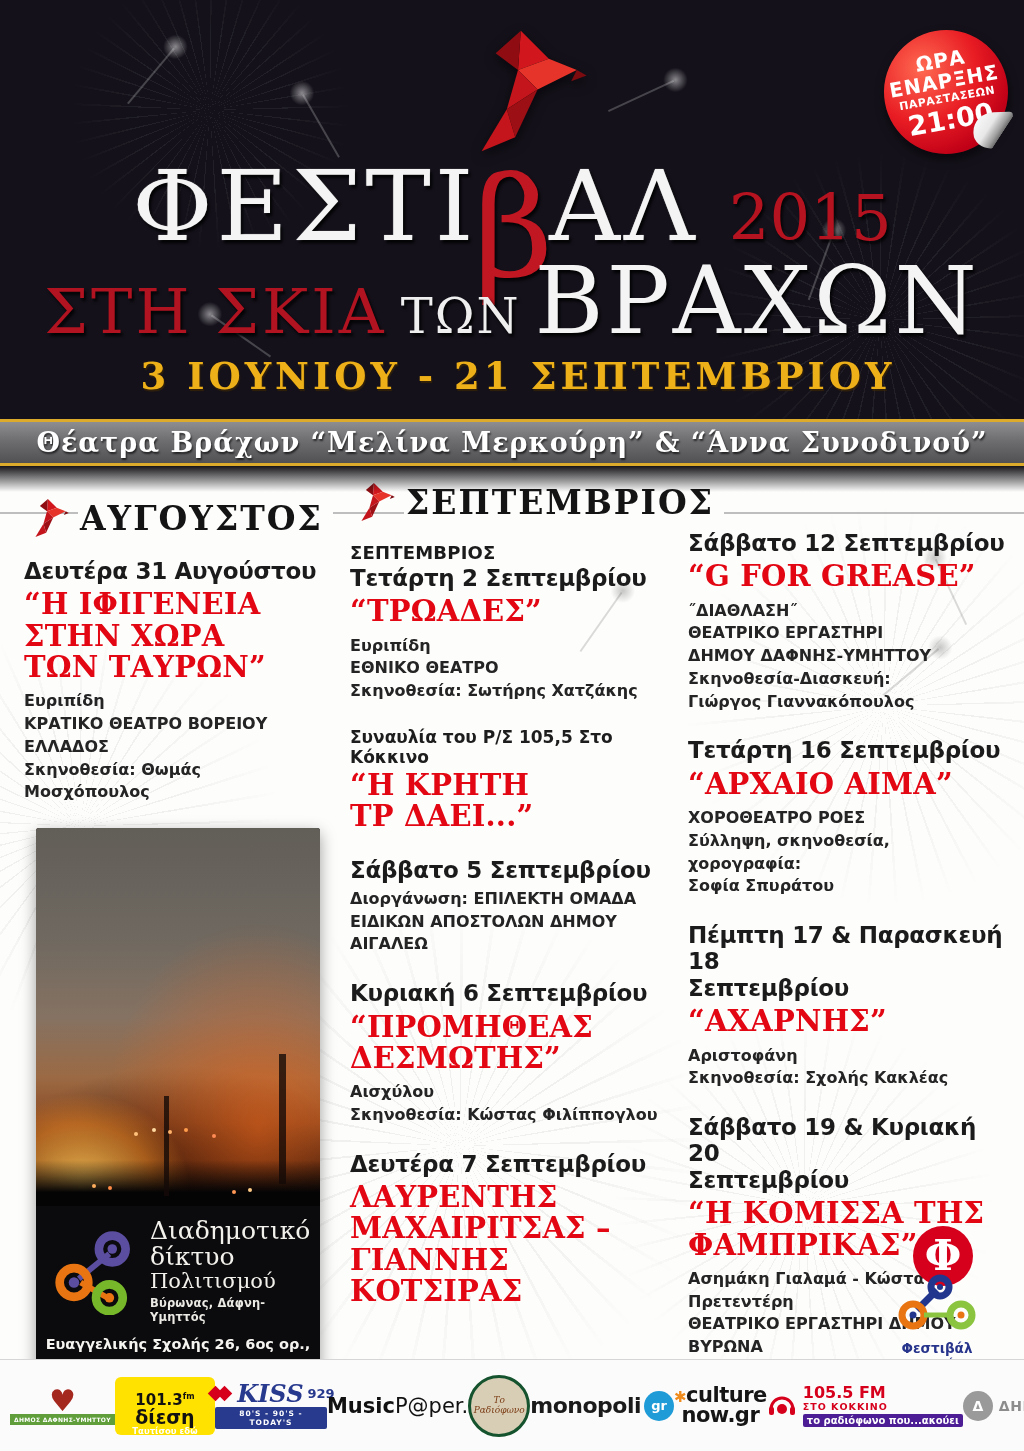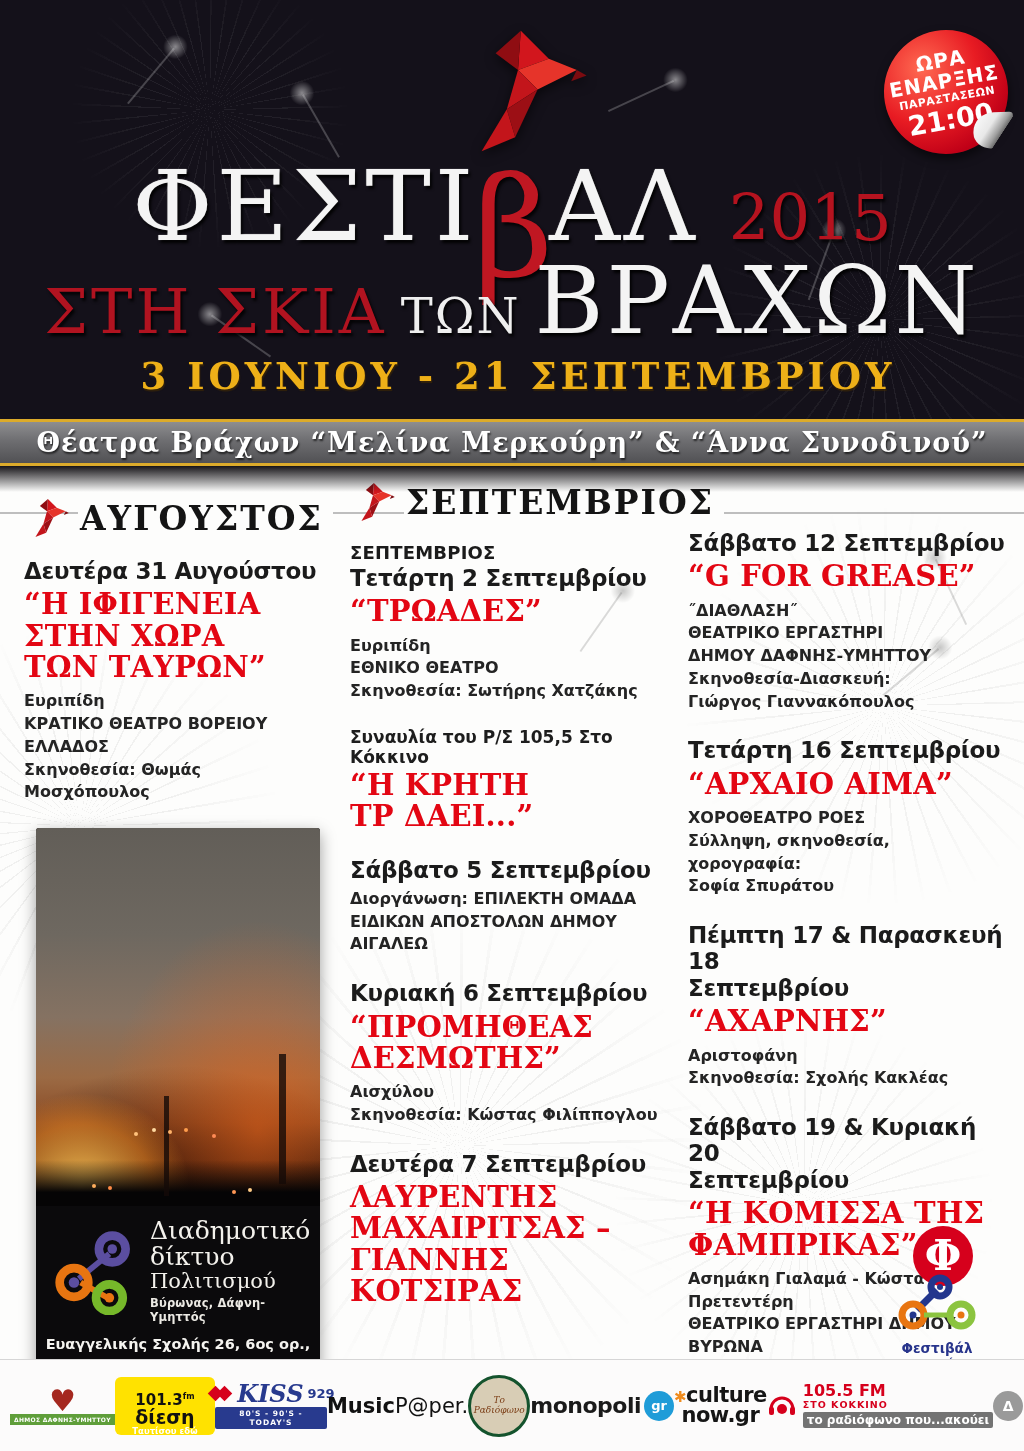--- a/index.html
+++ b/index.html
@@ -132,21 +132,21 @@
   .mono-gr{width:30px;height:30px;border-radius:50%;background:#1f9cd8;color:#fff;font-size:13px;font-weight:800;
       display:flex;align-items:center;justify-content:center;}
   .sp-culture{line-height:.95;text-align:left;}
   .cult-star{color:#f08c1e;font-size:15px;font-weight:800;}
   .cult-l1{font-size:21px;font-weight:800;color:#151515;letter-spacing:-.5px;}
   .cult-l2{font-size:21px;font-weight:800;color:#151515;letter-spacing:-.5px;}
   .sp-kokkino{flex-direction:row;gap:6px;align-items:center;}
   .kok-txt{text-align:left;}
   .kok-freq{font-size:16px;font-weight:800;color:#d6001c;line-height:1;}
   .kok-l2{font-size:9.5px;font-weight:700;color:#d6001c;letter-spacing:1px;}
-  .kok-tag{margin-top:2px;background:#737373;color:#fff;font-size:12px;font-weight:700;padding:1px 4px;border-radius:2px;}
+  .kok-tag{margin-top:2px;background:#4c1d95;color:#fff;font-size:10px;font-weight:700;padding:1px 4px;border-radius:2px;}
   .sp-byron{flex-direction:row;gap:6px;align-items:center;}
   .byron-circle{width:30px;height:30px;border-radius:50%;background:#9a9a9a;color:#fff;font-size:14px;font-weight:800;
       display:flex;align-items:center;justify-content:center;}
   .byron-txt{font-size:14px;font-weight:700;color:#8c8c8c;letter-spacing:.5px;}
   .hidden-defs{position:absolute;width:0;height:0;overflow:hidden;}
 </style>
 </head>
 <body>
 
 <svg class="hidden-defs" aria-hidden="true">

